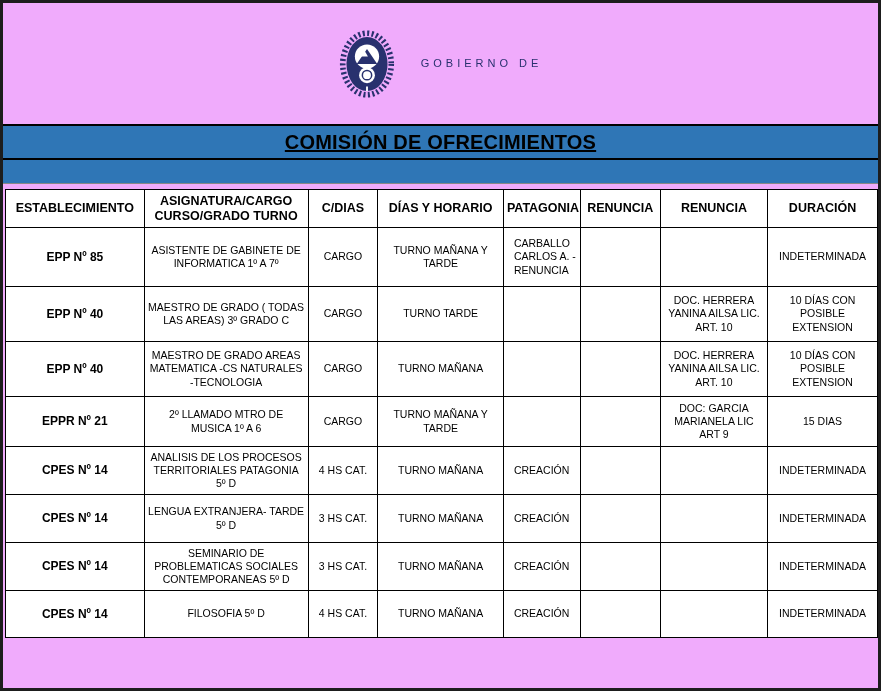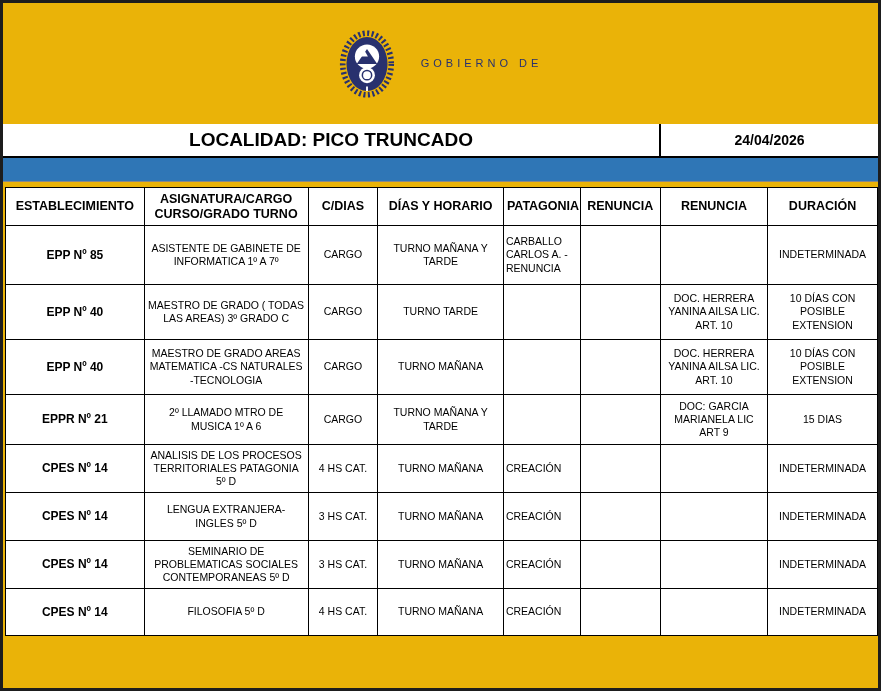--- a/index.html
+++ b/index.html
@@ -5,21 +5,21 @@
   :root{
     --bar-blue:#2F76B6;
     --navy:#28316E;
   }
   *{box-sizing:border-box;margin:0;padding:0;}
   html,body{width:881px;height:691px;background:#fff;}
   body{font-family:"Liberation Sans", sans-serif;}
   .page{
     width:881px;height:691px;
     border:3px solid #1d1d1d;
-    background:#eab308;
+    background:#f0abfc;
     overflow:hidden;
   }
   
   .logo-header{
     height:121px;
     display:flex;align-items:center;justify-content:center;
     gap:26px;
   }
   .emblem{width:56px;height:68px;flex:0 0 auto;}
   .gov-text{display:flex;flex-direction:column;justify-content:center;}
@@ -73,21 +73,21 @@
     border:1.5px solid #000;
     text-align:center;vertical-align:middle;
     padding:2px 3px;
     color:#000;background:#fff;
     overflow:hidden;
   }
   thead tr{height:38px;}
   th{font-size:12.5px;font-weight:bold;line-height:1.15;}
   td{font-size:10.5px;line-height:1.25;}
   td.col-0{font-size:12px;font-weight:bold;}
-  td.col-4{text-align:left;padding-left:2px;}
+  td.col-4{text-align:left;padding-left:10px;}
   tbody tr:nth-child(1){height:59px;}
   tbody tr:nth-child(2){height:55px;}
   tbody tr:nth-child(3){height:55px;}
   tbody tr:nth-child(4){height:50px;}
   tbody tr:nth-child(5){height:48px;}
   tbody tr:nth-child(6){height:48px;}
   tbody tr:nth-child(7){height:48px;}
   tbody tr:nth-child(8){height:47px;}
 </style>
 </head>
@@ -104,25 +104,24 @@
       <path d="M23 28 L27 21 L31 28 Z" fill="#ffffff"></path>
       <circle cx="30" cy="48" r="8.5" fill="#ffffff"></circle>
       <circle cx="30" cy="48" r="5" fill="none" stroke="#28316E" stroke-width="1.6"></circle>
       <line x1="30" y1="60" x2="30" y2="65" stroke="#ffffff" stroke-width="2"></line>
     </svg>
     <div class="gov-text">
       <div class="gov-line1">GOBIERNO DE</div>
     </div>
   </div>
 
-
-  <div class="locality-row">
-    <div class="locality-cell">LOCALIDAD: PICO TRUNCADO</div>
-    <div class="date-cell">24/04/2026</div>
+  <div class="title-bar">
+    <span>COMISIÓN DE OFRECIMIENTOS</span>
   </div>
+
 
   <div class="divider-bar"></div>
 
   <div class="table-wrap">
     <table>
       <colgroup>
         <col style="width:15.9%">
           <col style="width:18.8%">
           <col style="width:8.0%">
           <col style="width:14.4%">
@@ -189,21 +188,21 @@
             <td class="col-1">ANALISIS DE LOS PROCESOS TERRITORIALES PATAGONIA 5º D</td>
             <td class="col-2">4 HS CAT.</td>
             <td class="col-3">TURNO MAÑANA</td>
             <td class="col-4">CREACIÓN</td>
             <td class="col-5"></td>
             <td class="col-6"></td>
             <td class="col-7">INDETERMINADA</td>
           </tr>
           <tr>
             <td class="col-0">CPES Nº 14</td>
-            <td class="col-1">LENGUA EXTRANJERA- INGLES 5º D</td>
+            <td class="col-1">LENGUA EXTRANJERA- TARDE 5º D</td>
             <td class="col-2">3 HS CAT.</td>
             <td class="col-3">TURNO MAÑANA</td>
             <td class="col-4">CREACIÓN</td>
             <td class="col-5"></td>
             <td class="col-6"></td>
             <td class="col-7">INDETERMINADA</td>
           </tr>
           <tr>
             <td class="col-0">CPES Nº 14</td>
             <td class="col-1">SEMINARIO DE PROBLEMATICAS SOCIALES CONTEMPORANEAS 5º D</td>

